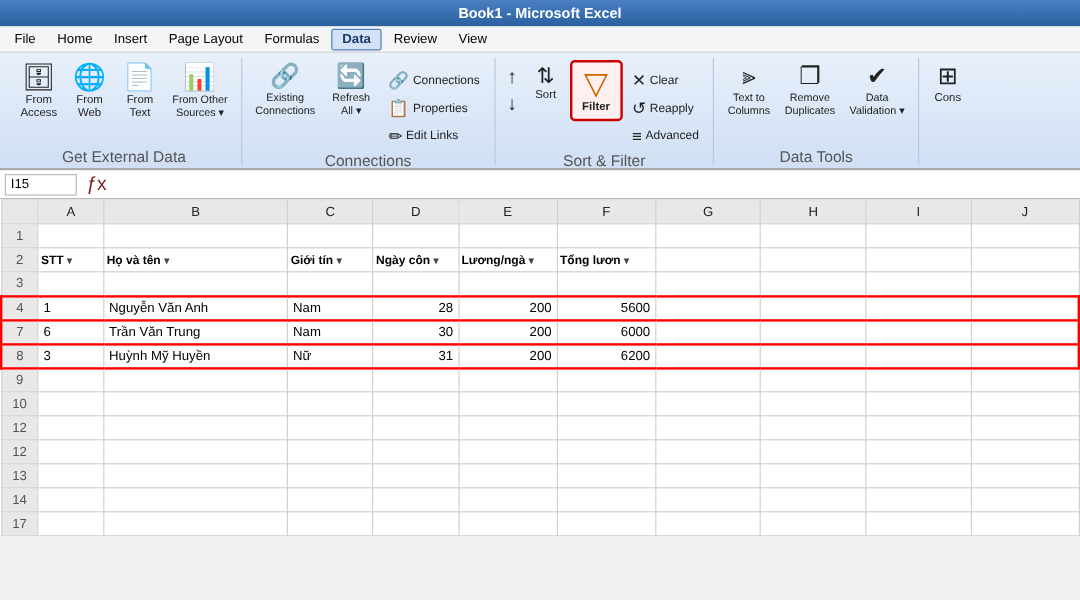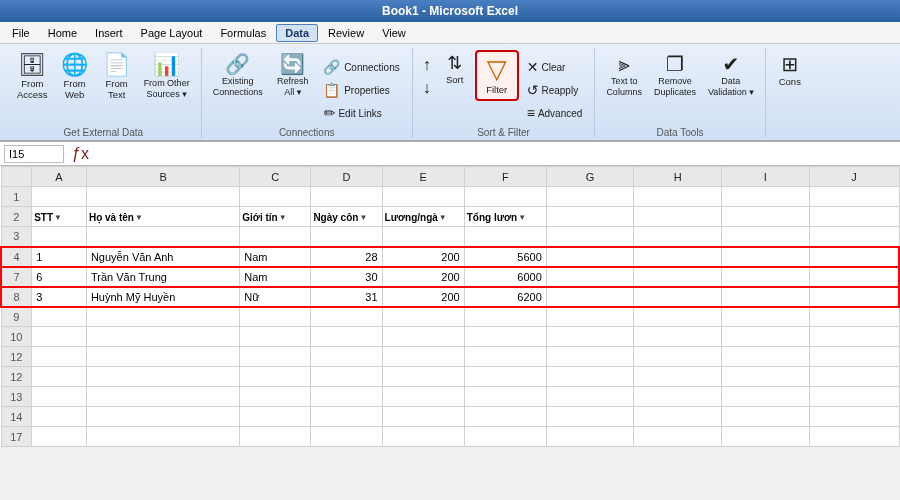--- a/index.html
+++ b/index.html
@@ -49,21 +49,21 @@
       display: flex;
       flex-direction: column;
       align-items: center;
       border-right: 1px solid #bbc8e0;
       padding: 0 6px;
       min-width: 0;
     }
     .ribbon-group:last-child { border-right: none; }
 
     .ribbon-group-label {
-      font-size: 10px;
+      font-size: 13px;
       color: #555;
       margin-top: auto;
       padding-top: 2px;
       white-space: nowrap;
     }
 
     .ribbon-buttons-row {
       display: flex;
       align-items: flex-start;
       gap: 2px;
@@ -323,21 +323,21 @@
         </div>
       </div>
 
       <div class="ribbon-btn" style="min-width:36px">
         <span class="icon" style="font-size:18px">⇅</span>
         <span>Sort</span>
       </div>
 
       <div class="ribbon-btn filter-btn-highlighted" style="min-width:44px;padding:4px 6px">
         <span class="icon" style="font-size:26px;color:#cc6600">▽</span>
-        <span style="font-weight:normal">Filter</span>
+        <span style="font-weight:bold">Filter</span>
       </div>
 
       <div class="ribbon-small-col" style="padding-top:6px">
         <div class="ribbon-btn-small">
           <span class="icon-sm">✕</span>
           <span>Clear</span>
         </div>
         <div class="ribbon-btn-small">
           <span class="icon-sm">↺</span>
           <span>Reapply</span>

